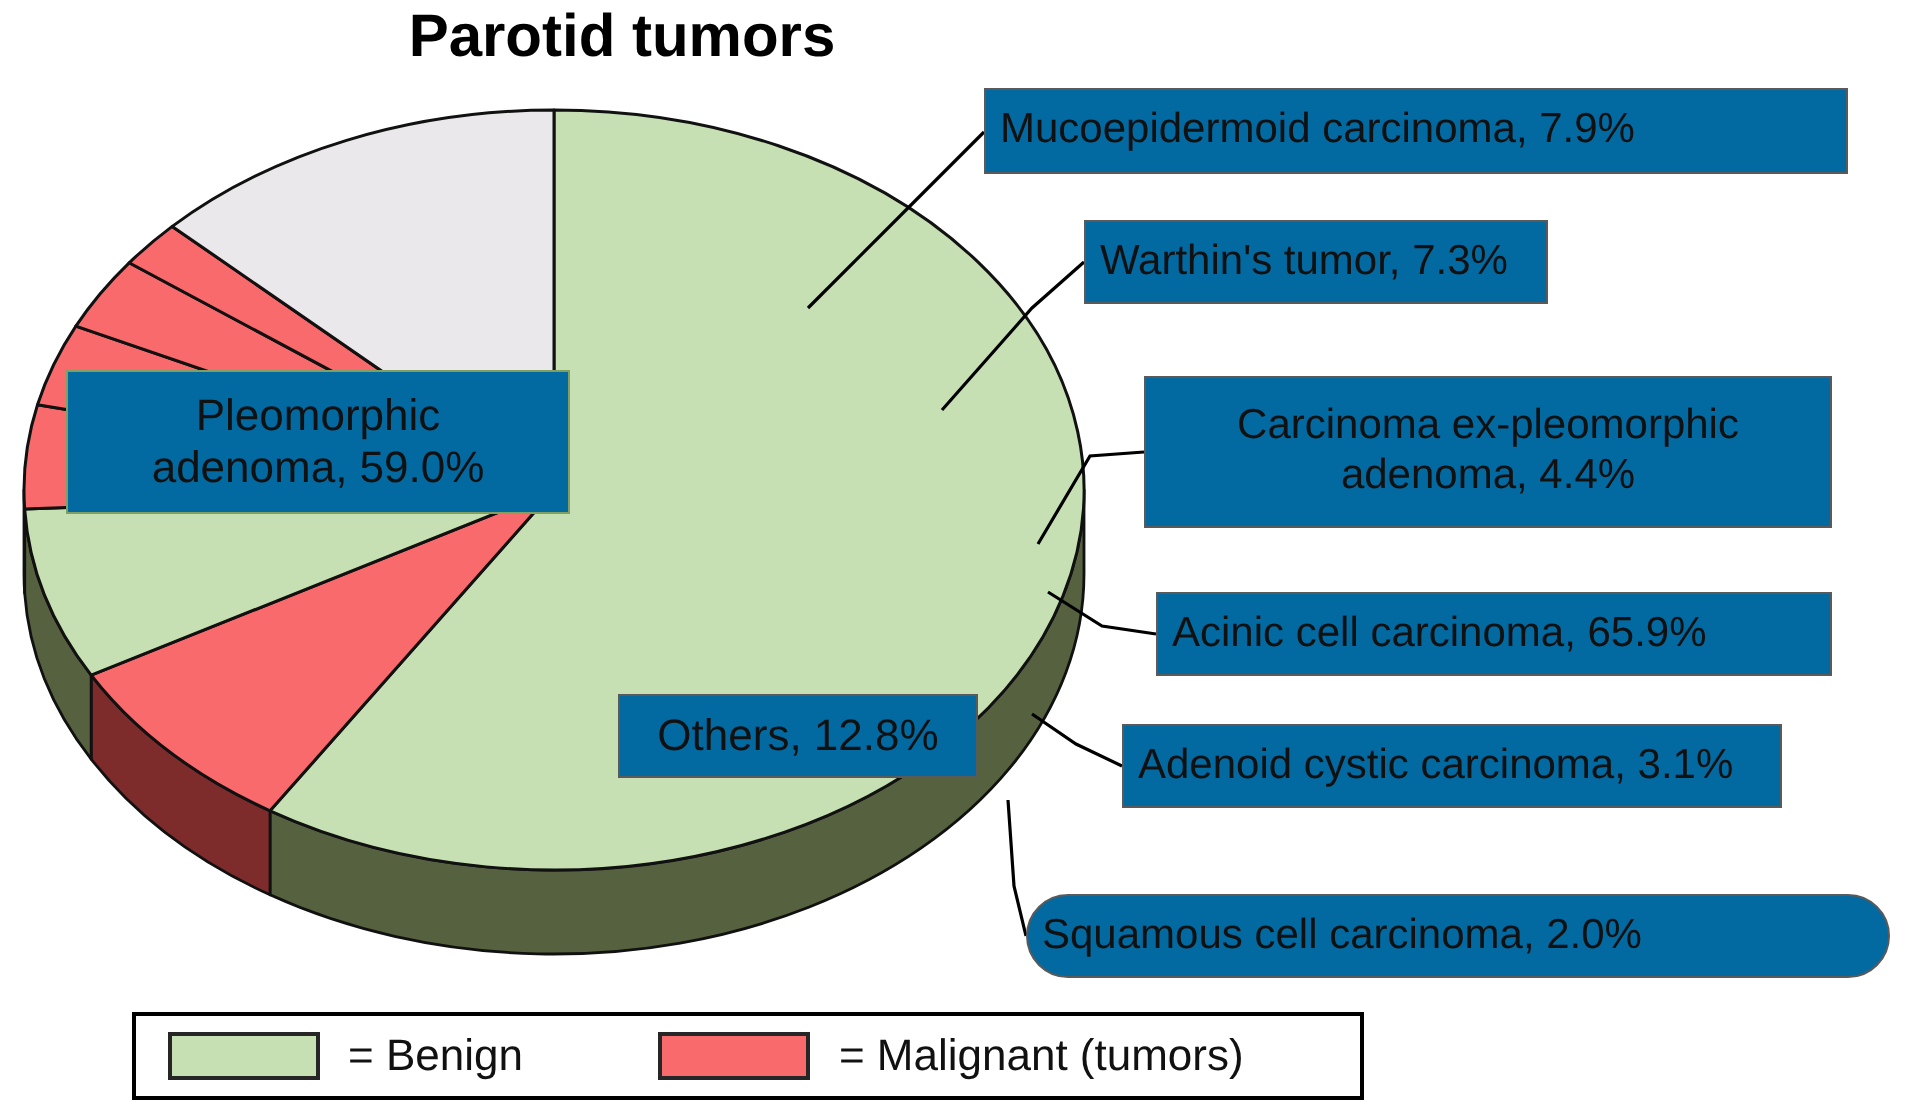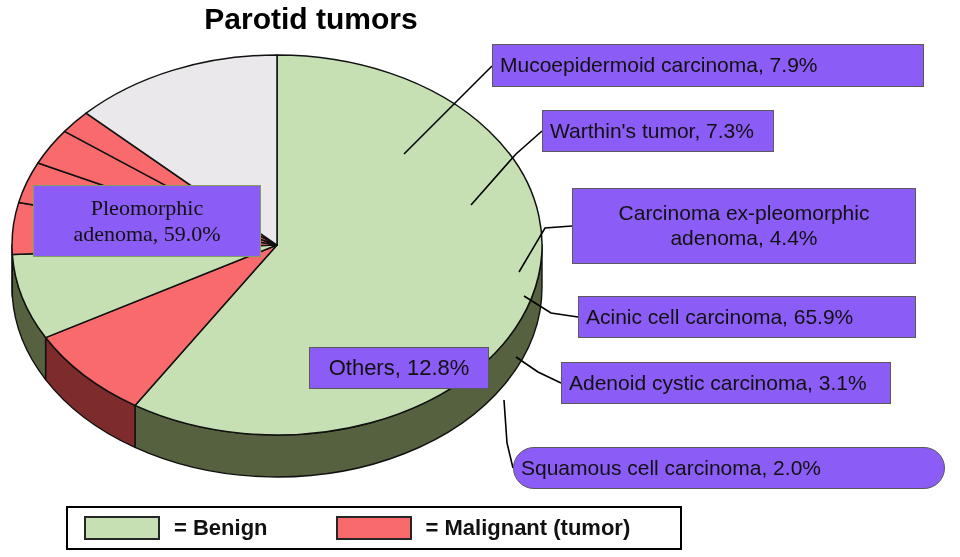--- a/index.html
+++ b/index.html
@@ -21,56 +21,55 @@
     font-weight:bold;
     color:#000000;
     letter-spacing:0px;
     font-family:"Liberation Sans",sans-serif;
   }
   
   .title-inner{display:inline-block;transform:translateX(-117px);}
 
   .callout{
     position:absolute;
-    background:#8b5cf6;
+    background:#0369a1;
     border:1.5px solid #5a5a5a;
     box-sizing:border-box;
     font-size:21px;
     color:#111111;
     line-height:1.18;
     text-align:center;
     display:flex;
     align-items:center;
     justify-content:center;
     padding:2px 7px;
     white-space:pre-line;
     font-family:"Liberation Sans",sans-serif;
   }
   .callout.green-border{border:1.5px solid #7f9f63;}
 
-  #lbl-pleomorphic{left:33px;  top:185px;  width:228px; height:72px; font-size:22px;font-family:Liberation Serif, serif;}
+  #lbl-pleomorphic{left:33px;  top:185px;  width:252px; height:72px; font-size:22px;}
   #lbl-others{     left:309px; top:347px;  width:180px; height:42px; font-size:22px;}
   #lbl-muco{       left:492px; top:44px;   width:432px; height:43px; text-align:left; justify-content:flex-start;}
   #lbl-warthin{    left:542px; top:110px;  width:232px; height:42px; text-align:left; justify-content:flex-start;}
   #lbl-carcex{     left:572px; top:188px;  width:344px; height:76px;}
   #lbl-acinic{     left:578px; top:296px;  width:338px; height:42px; text-align:left; justify-content:flex-start;}
   #lbl-adenoid{    left:561px; top:362px;  width:330px; height:42px; text-align:left; justify-content:flex-start;}
   #lbl-squamous{   left:513px; top:447px;  width:432px; height:42px; text-align:left; justify-content:flex-start;border-radius:21px;}
 
   #legend{
     position:absolute;
     left:66px;top:506px;width:616px;height:44px;
     background:#ffffff;
     border:2.5px solid #000000;
     box-sizing:border-box;
     display:flex;
     align-items:center;
     padding-left:16px;
     gap:0px;
-    font-weight:bold;
   }
   .legend-item{display:flex;align-items:center;}
   .swatch{
     width:76px;height:24px;
     border:2px solid #262626;
     box-sizing:border-box;
     margin-right:14px;
   }
   .legend-text{font-size:22px;color:#111111;font-family:"Liberation Sans",sans-serif;}
   #legend-gap{width:68px;height:1px;}
@@ -121,17 +120,17 @@
   <div class="callout" id="lbl-squamous">Squamous cell carcinoma, 2.0%</div>
 
   <div id="legend">
     <div class="legend-item">
       <span class="swatch" id="sw-benign" style="background: rgb(198, 224, 180);"></span>
       <span class="legend-text">= Benign</span>
     </div>
     <div id="legend-gap"></div>
     <div class="legend-item">
       <span class="swatch" id="sw-malignant" style="background: rgb(249, 106, 108);"></span>
-      <span class="legend-text">= Malignant (tumor)</span>
+      <span class="legend-text">= Malignant (tumors)</span>
     </div>
   </div>
 
 </div>
 
 </body></html>

